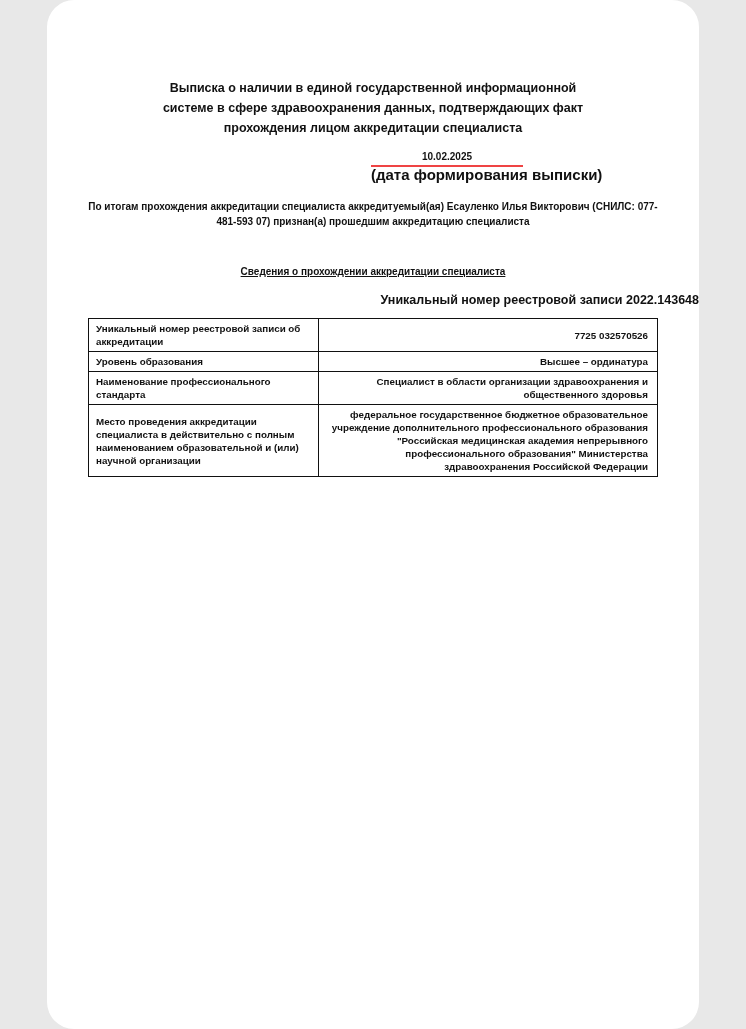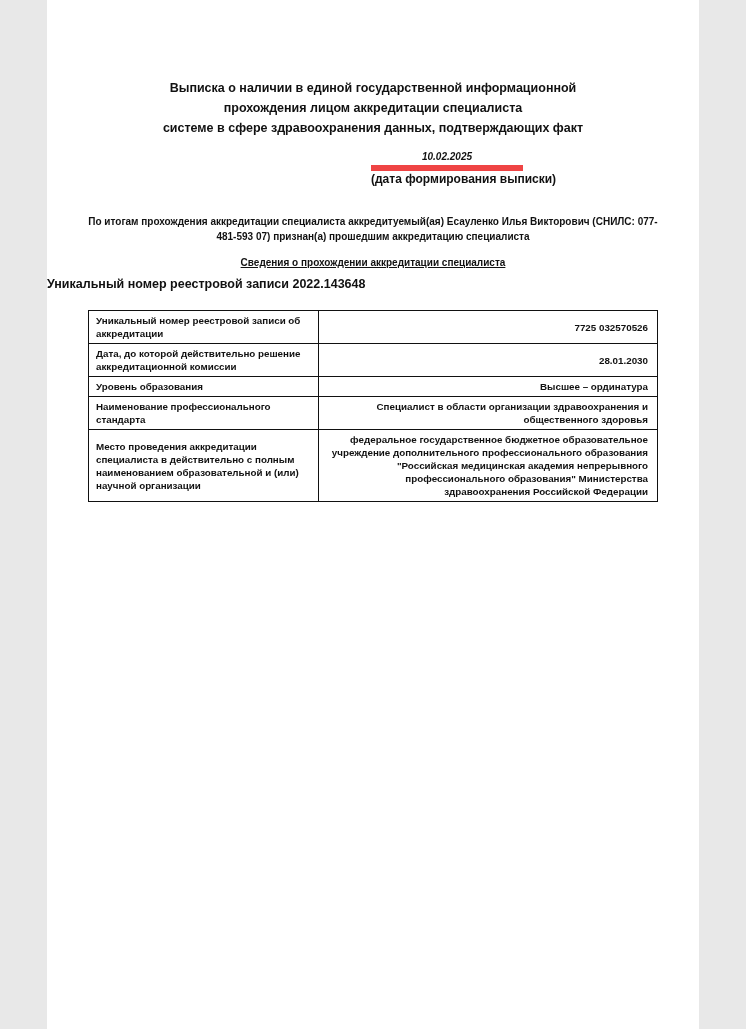--- a/index.html
+++ b/index.html
@@ -6,67 +6,67 @@
   .page {
     width: 652px;
     height: 1029px;
     margin: 0 auto;
     background: #ffffff;
     position: relative;
     font-family: "Liberation Sans", sans-serif;
     font-weight: bold;
     color: #111111;
     overflow: hidden;
+    border-radius: 27px;
   }
   .title {
     padding-top: 78px;
     text-align: center;
     font-size: 12.5px;
     line-height: 20px;
   }
   .date-block {
     width: 152px;
     margin: 12px 176px 0 auto;
     text-align: center;
   }
   .date-value {
     font-size: 10px;
     line-height: 13px;
     padding: 0 14px 2px 14px;
-    border-bottom: 6px solid #ef4444;
-    font-style: italic;
+    border-bottom: 2px solid #ef4444;
   }
   .date-caption {
-    font-size: 12px;
+    font-size: 15px;
     line-height: 12px;
     padding-top: 2px;
     white-space: nowrap;
   }
   .intro {
-    margin: 29px auto 0;
+    margin: 18px auto 0;
     width: 586px;
     text-align: center;
     font-size: 10px;
     line-height: 15px;
   }
   .section-heading {
-    margin-top: 12px;
+    margin-top: 36px;
     text-align: center;
     font-size: 10px;
     line-height: 13px;
     text-decoration: underline;
   }
   .registry-heading {
-    margin-top: 7px;
-    text-align: left;
+    margin-top: 14px;
+    text-align: right;
     font-size: 12.5px;
     line-height: 17px;
   }
   table.acc-table {
-    margin: 17px auto 0;
+    margin: 9px auto 0;
     width: 567px;
     border-collapse: collapse;
     table-layout: fixed;
   }
   table.acc-table td {
     border: 1px solid #111;
     font-size: 9.8px;
     line-height: 13px;
     padding: 3px 9px 3px 7px;
     vertical-align: middle;
@@ -75,46 +75,42 @@
   td.col-label { width: 213px; }
   td.col-value { width: 322px; padding-left: 10px; text-align: right; }
 </style>
 </head>
 <body>
 
 <div class="page">
 
   <div class="title">
     <div>Выписка о наличии в единой государственной информационной</div>
+    <div>системе в сфере здравоохранения данных, подтверждающих факт</div>
     <div>прохождения лицом аккредитации специалиста</div>
-    <div>системе в сфере здравоохранения данных, подтверждающих факт</div>
   </div>
 
   <div class="date-block">
     <div class="date-value">10.02.2025</div>
     <div class="date-caption">(дата формирования выписки)</div>
   </div>
 
   <div class="intro">По итогам прохождения аккредитации специалиста аккредитуемый(ая) Есауленко Илья Викторович (СНИЛС: 077-481-593 07) признан(а) прошедшим аккредитацию специалиста</div>
 
   <div class="section-heading">Сведения о прохождении аккредитации специалиста</div>
 
   <div class="registry-heading">Уникальный номер реестровой записи 2022.143648</div>
 
   <table class="acc-table">
     <tbody>
       <tr>
         <td class="col-label">Уникальный номер реестровой записи об аккредитации</td>
         <td class="col-value">7725 032570526</td>
       </tr>
       <tr>
-        <td class="col-label">Дата, до которой действительно решение аккредитационной комиссии</td>
-        <td class="col-value">28.01.2030</td>
-      </tr>
-      <tr>
         <td class="col-label">Уровень образования</td>
         <td class="col-value">Высшее – ординатура</td>
       </tr>
       <tr>
         <td class="col-label">Наименование профессионального стандарта</td>
         <td class="col-value">Специалист в области организации здравоохранения и общественного здоровья</td>
       </tr>
       <tr>
         <td class="col-label">Место проведения аккредитации специалиста в действительно с полным наименованием образовательной и (или) научной организации</td>
         <td class="col-value">федеральное государственное бюджетное образовательное учреждение дополнительного профессионального образования "Российская медицинская академия непрерывного профессионального образования" Министерства здравоохранения Российской Федерации</td>

